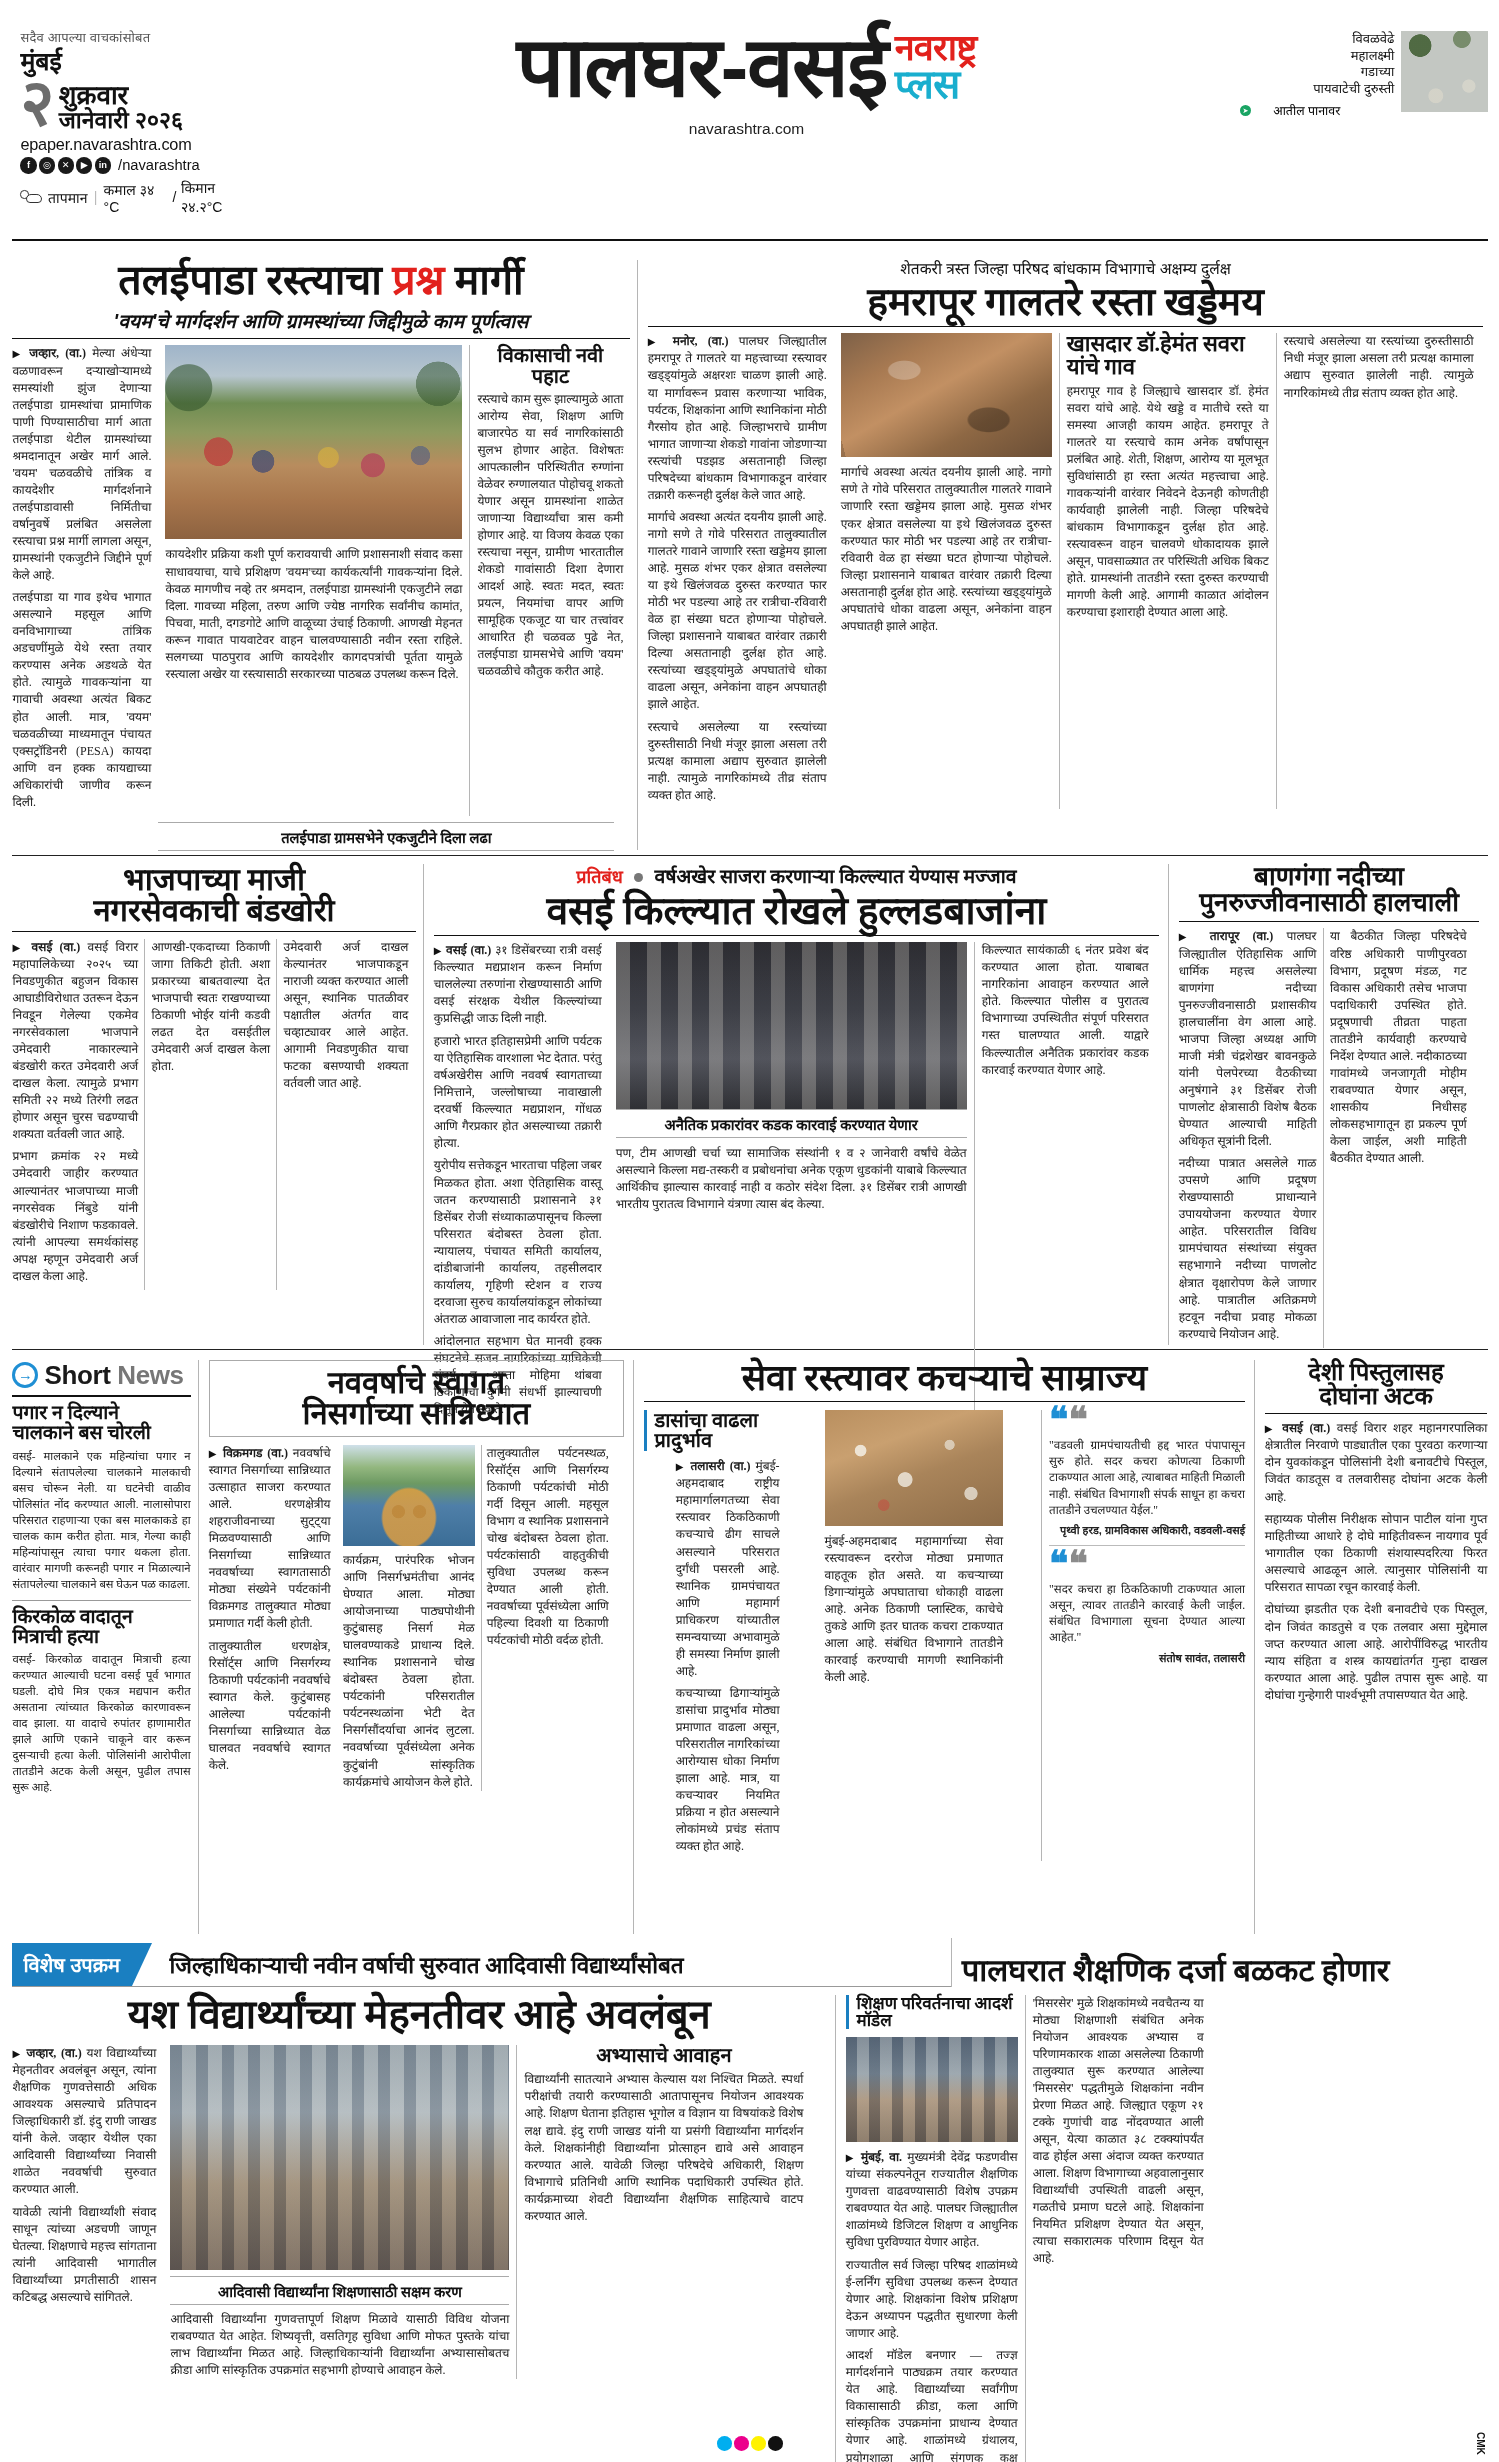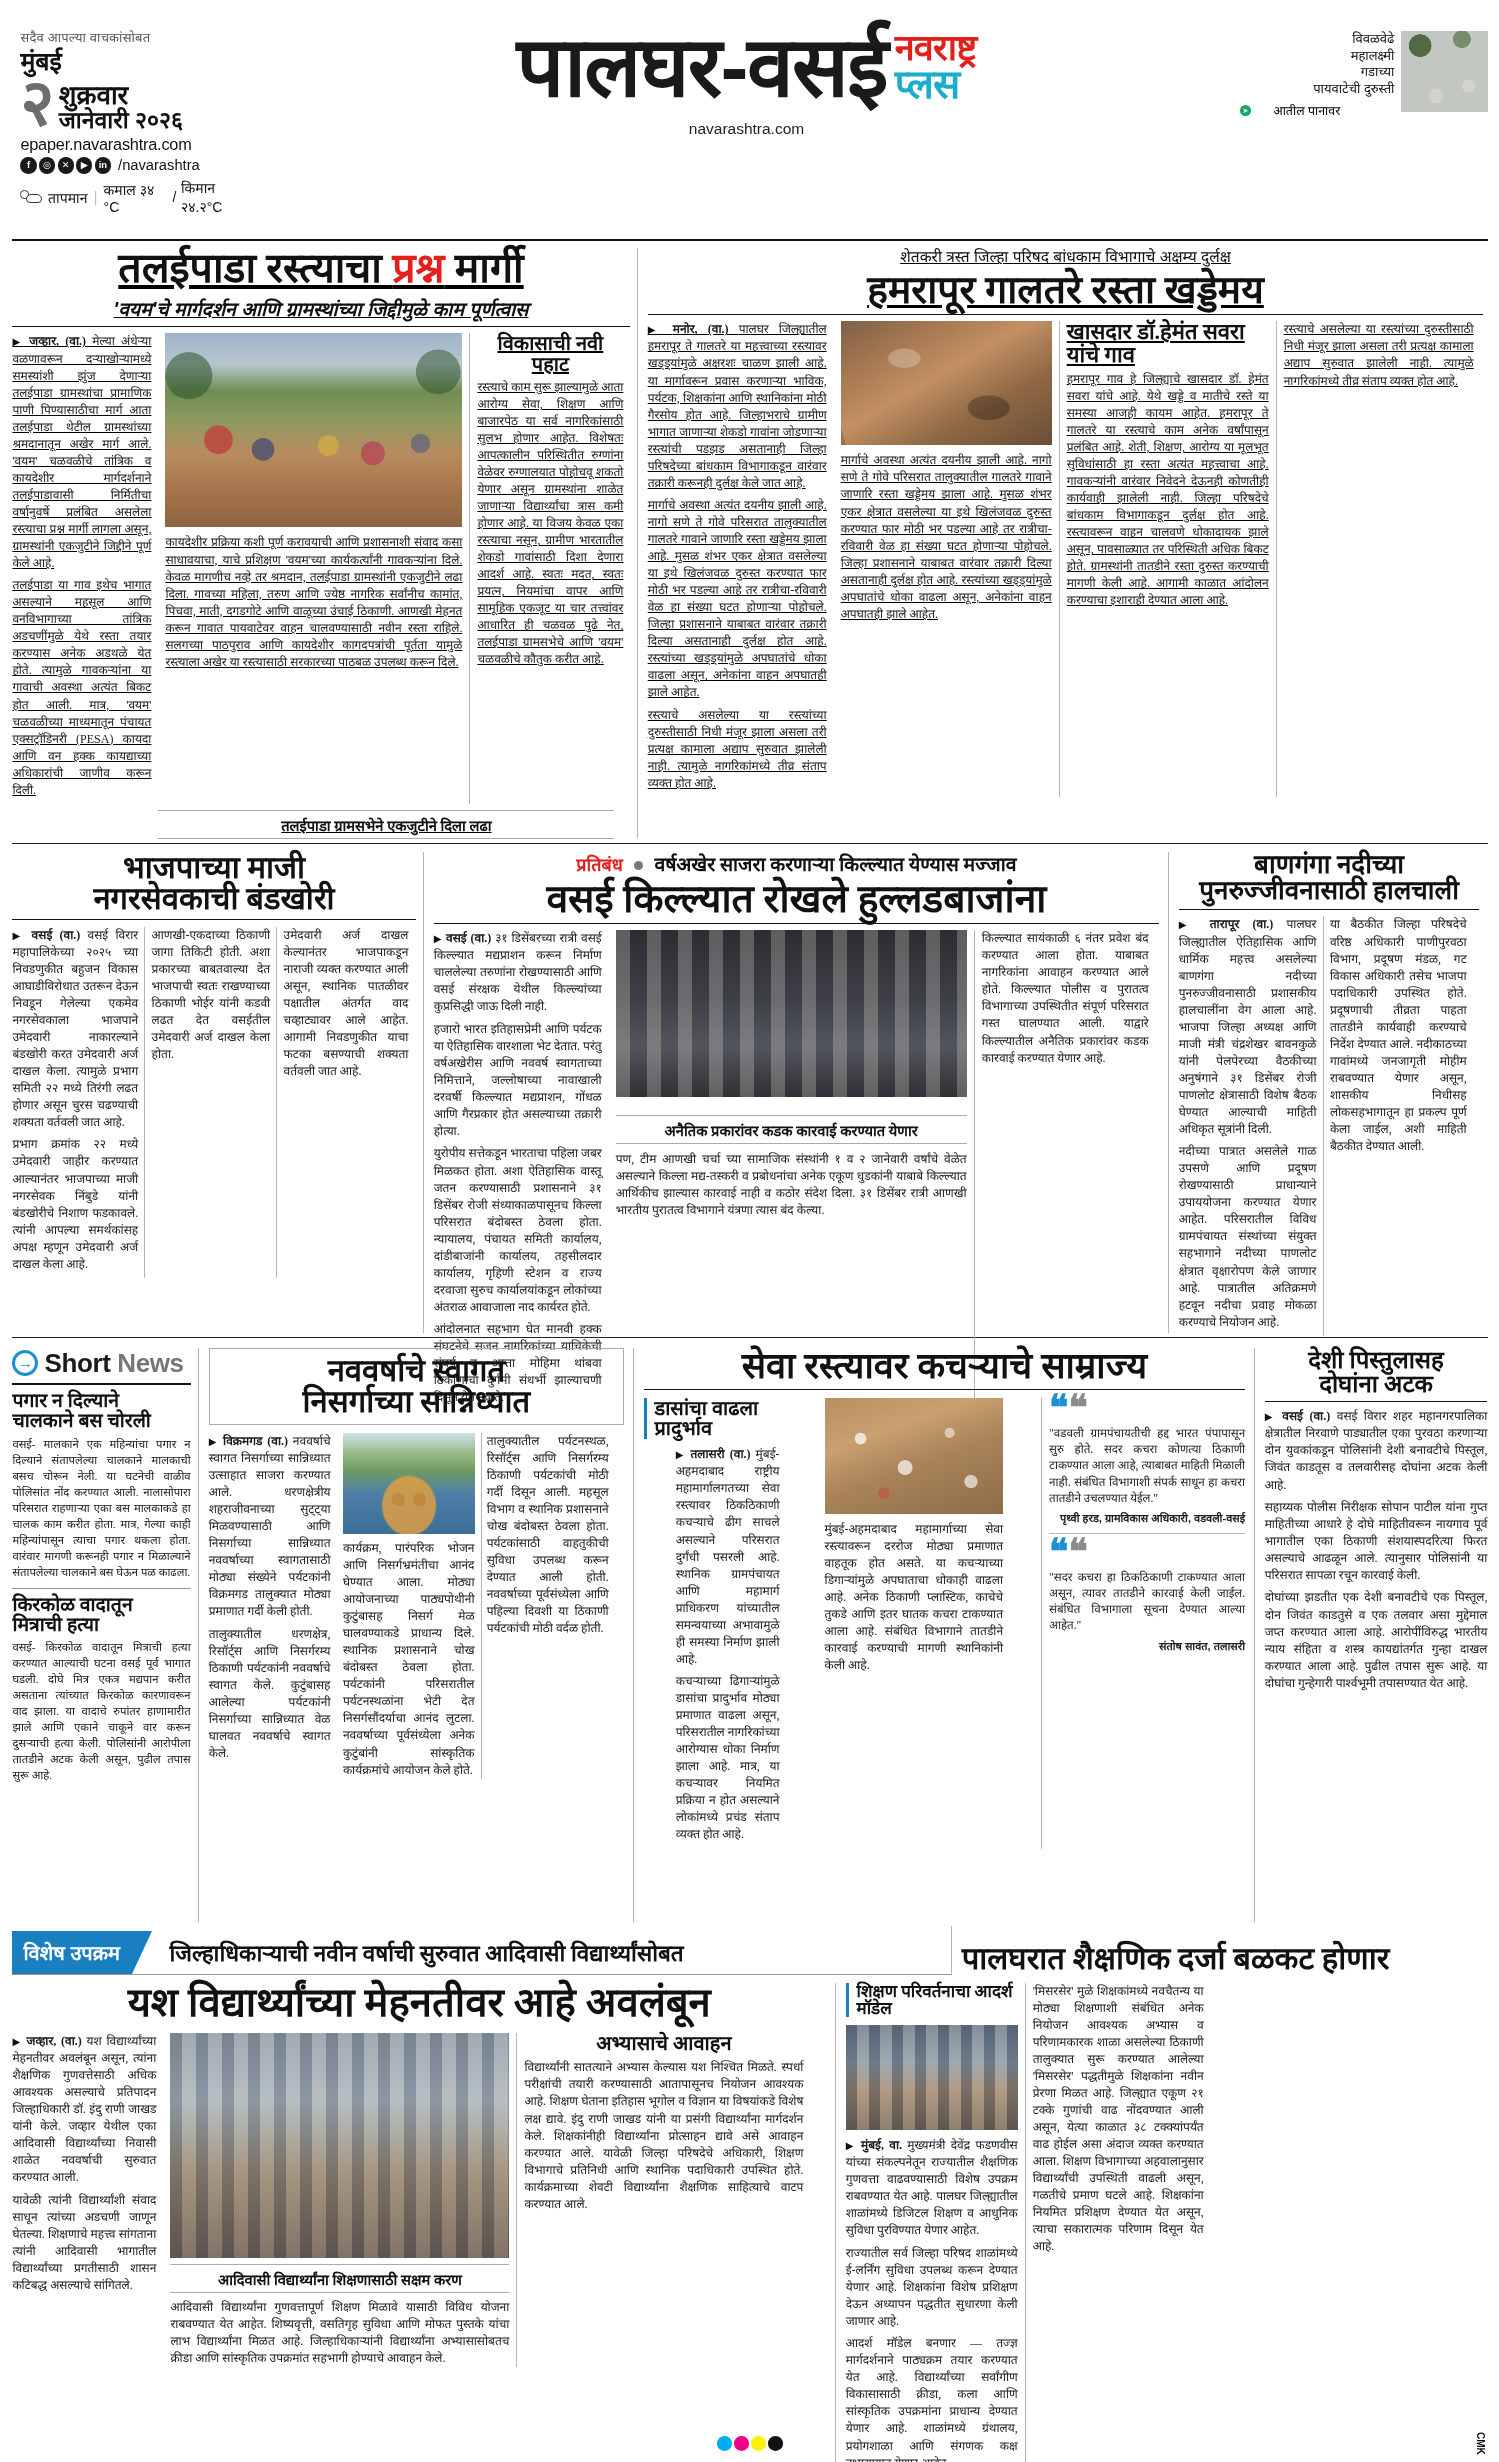--- a/index.html
+++ b/index.html
@@ -294,21 +294,21 @@
           <span class="arrow-dot">➤</span>
           <span>आतील पानावर</span>
         </div>
       </div>
       <div class="mr-thumb photo"></div>
     </div>
   </div>
 
   <div class="rule-thick"></div>
 
-  <div style="display:flex; margin-top:7px; height:590px;text-decoration:underline;">
+  <div style="display:flex; margin-top:19px; height:590px;">
 
     <div style="width:625px; padding-right:7.8px;">
       <div class="hl" style="font-size:41px; text-align:center;">
         <span>तलईपाडा रस्त्याचा </span><span class="tag-red">प्रश्न</span><span> मार्गी</span>
       </div>
       <div class="subhead" style="margin-top:4.7px;">'वयम'चे मार्गदर्शन आणि ग्रामस्थांच्या जिद्दीमुळे काम पूर्णत्वास</div>
       <div class="rule-thin" style="margin-top:4.7px;"></div>
 
       <div style="display:flex; margin-top:6.2px;">
         <div style="width:146px; padding-right:7px;">
@@ -403,21 +403,21 @@
           <div class="body">
             <p><span class="tri">▶</span> <span class="dateline">वसई (वा.)</span>
                <span>३१ डिसेंबरच्या रात्री वसई किल्ल्यात मद्यप्राशन करून निर्माण चाललेल्या तरुणांना रोखण्यासाठी आणि वसई संरक्षक येथील किल्ल्यांच्या कुप्रसिद्धी जाऊ दिली नाही.</span></p>
             <p>हजारो भारत इतिहासप्रेमी आणि पर्यटक या ऐतिहासिक वारशाला भेट देतात. परंतु वर्षअखेरीस आणि नववर्ष स्वागताच्या निमित्ताने, जल्लोषाच्या नावाखाली दरवर्षी किल्ल्यात मद्यप्राशन, गोंधळ आणि गैरप्रकार होत असल्याच्या तक्रारी होत्या.</p>
             <p>युरोपीय सत्तेकडून भारताचा पहिला जबर मिळकत होता. अशा ऐतिहासिक वास्तू जतन करण्यासाठी प्रशासनाने ३१ डिसेंबर रोजी संध्याकाळपासूनच किल्ला परिसरात बंदोबस्त ठेवला होता. न्यायालय, पंचायत समिती कार्यालय, दांडीबाजांनी कार्यालय, तहसीलदार कार्यालय, गृहिणी स्टेशन व राज्य दरवाजा सुरुच कार्यालयांकडून लोकांच्या अंतराळ आवाजाला नाद कार्यरत होते.</p>
             <p>आंदोलनात सहभाग घेत मानवी हक्क संघटनेचे सजन नागरिकांच्या याचिकेची संघर्ष व आत्ता मोहिमा थांबवा ठिकाणांचा दुर्गमी संधर्भी झाल्याचणी दिसून येत नव्हते.</p>
           </div>
         </div>
         <div style="width:365px; padding:0 7px;">
           <div class="photo ph-group" style="height:167px;"></div>
-          <div class="caption" style="margin-top:18px;">अनैतिक प्रकारांवर कडक कारवाई करण्यात येणार</div>
+          <div class="caption" style="margin-top:0;">अनैतिक प्रकारांवर कडक कारवाई करण्यात येणार</div>
           <div class="body" style="margin-top:7px;">पण, टीम आणखी चर्चा च्या सामाजिक संस्थांनी १ व २ जानेवारी वर्षांचे वेळेत असल्याने किल्ला मद्य-तस्करी व प्रबोधनांचा अनेक एकूण धुडकांनी याबाबे किल्ल्यात आर्थिकीच झाल्यास कारवाई नाही व कठोर संदेश दिला. ३१ डिसेंबर रात्री आणखी भारतीय पुरातत्व विभागाने यंत्रणा त्यास बंद केल्या.</div>
         </div>
         <div style="width:175px; padding-left:7px;" class="vrule">
           <div class="body">किल्ल्यात सायंकाळी ६ नंतर प्रवेश बंद करण्यात आला होता. याबाबत नागरिकांना आवाहन करण्यात आले होते. किल्ल्यात पोलीस व पुरातत्व विभागाच्या उपस्थितीत संपूर्ण परिसरात गस्त घालण्यात आली. याद्वारे किल्ल्यातील अनैतिक प्रकारांवर कडक कारवाई करण्यात येणार आहे.</div>
         </div>
       </div>
     </div>
 
     <div class="vrule" style="width:311px; padding-left:9.3px;">
       <div class="hl" style="font-size:26px; text-align:center;">बाणगंगा नदीच्या</div>

